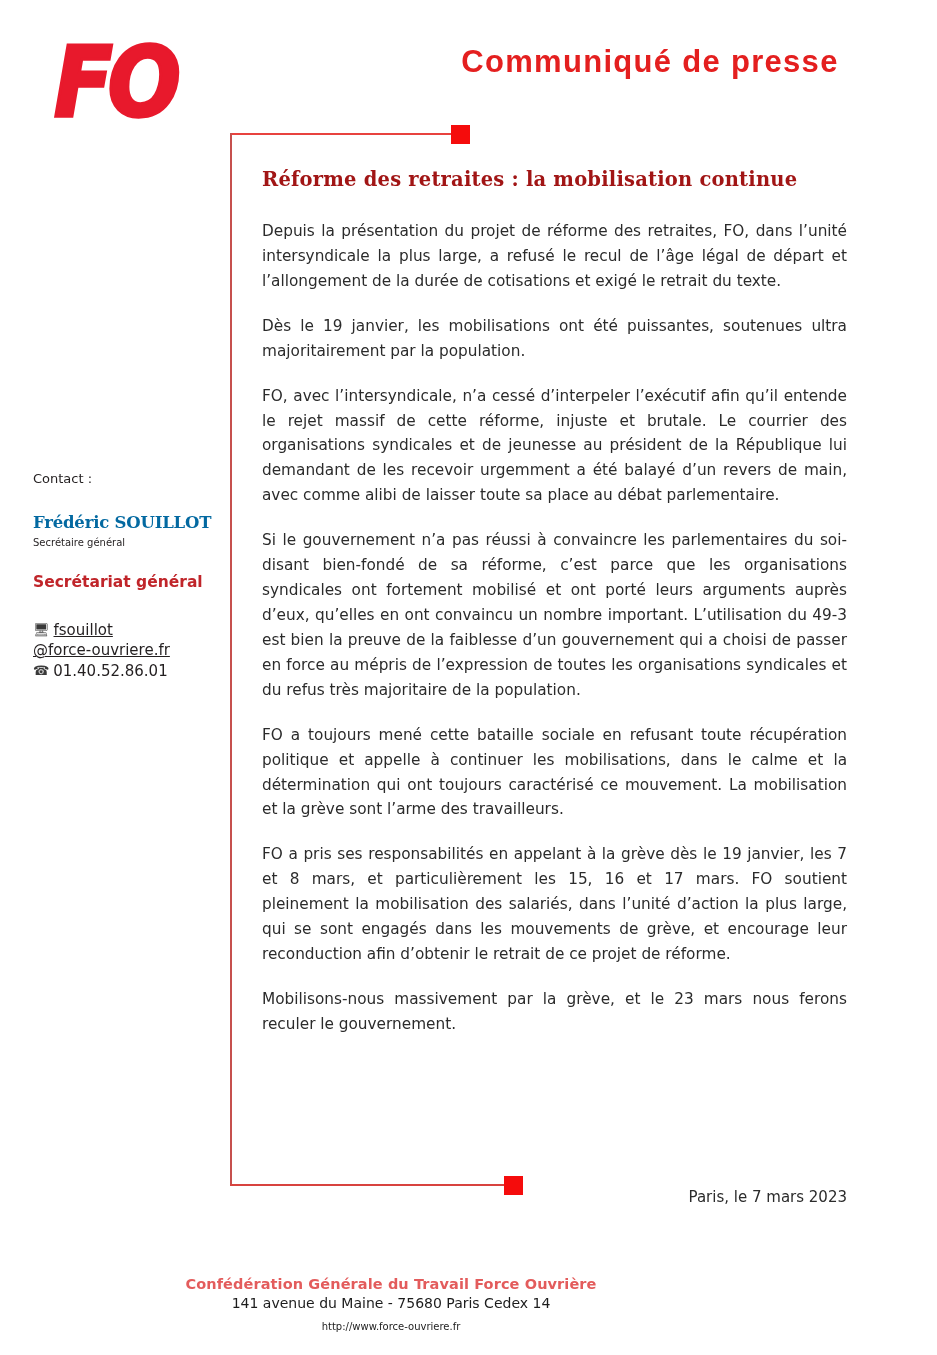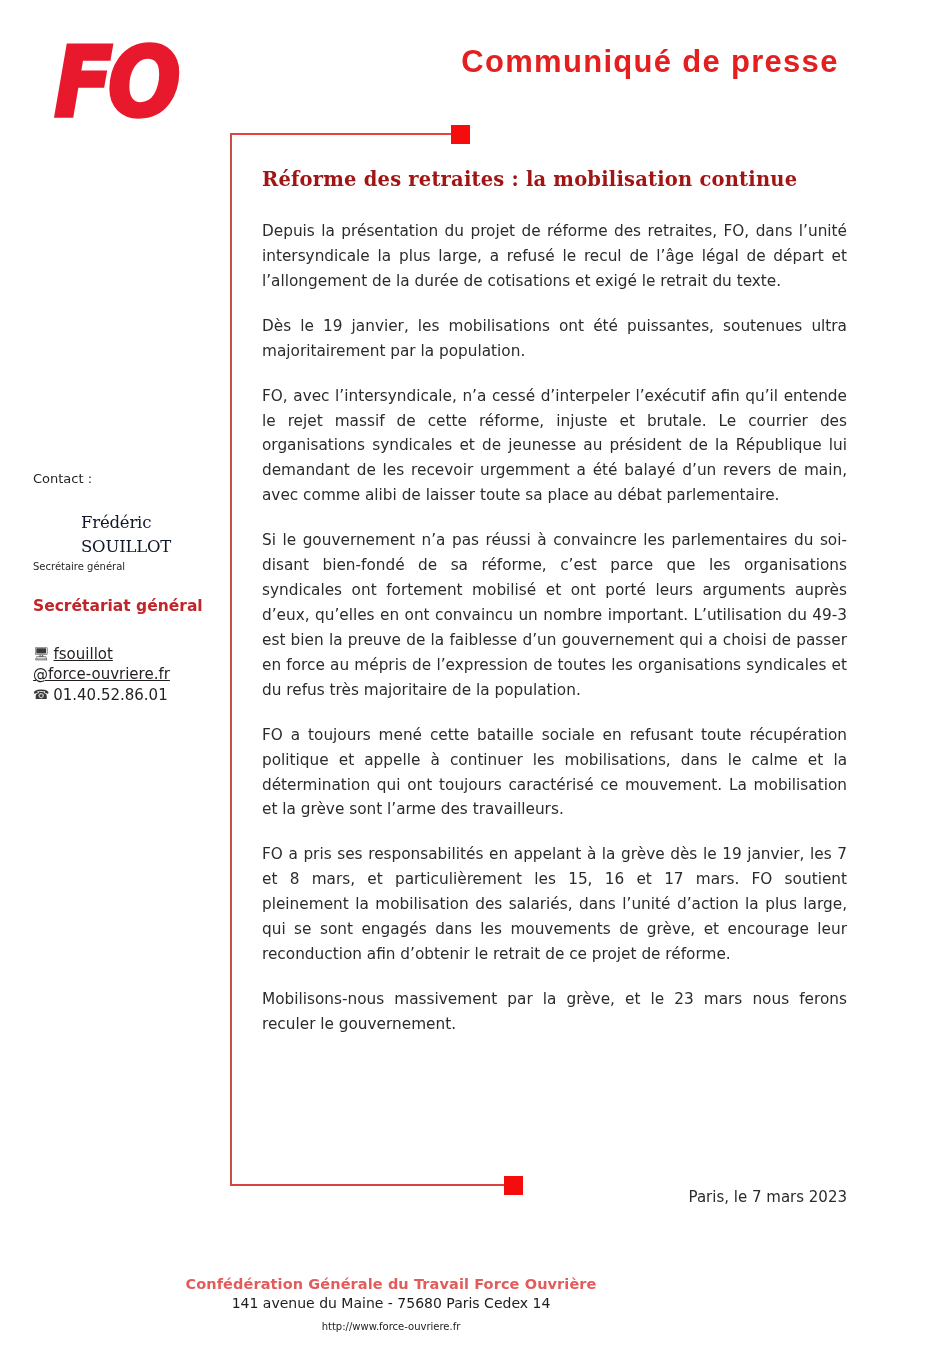--- a/index.html
+++ b/index.html
@@ -93,26 +93,25 @@
     font-size: 15.5px;
     line-height: 1.45;
   }
   .contact-label {
     font-size: 13px;
     color: #231f20;
     margin-bottom: 22px;
   }
   .contact-name {
     font-family: "DejaVu Serif", serif;
-    font-weight: normal;
+    font-weight: bold;
     font-size: 16.5px;
     letter-spacing: -0.2px;
-    color: #0f172a;
+    color: #0369a1;
     margin-bottom: 1px;
-    margin-left: 48px;
   }
   .contact-role {
     font-size: 10px;
     color: #231f20;
     margin-bottom: 21px;
   }
   .contact-dept {
     font-weight: bold;
     font-size: 15.5px;
     color: #c0252a;

